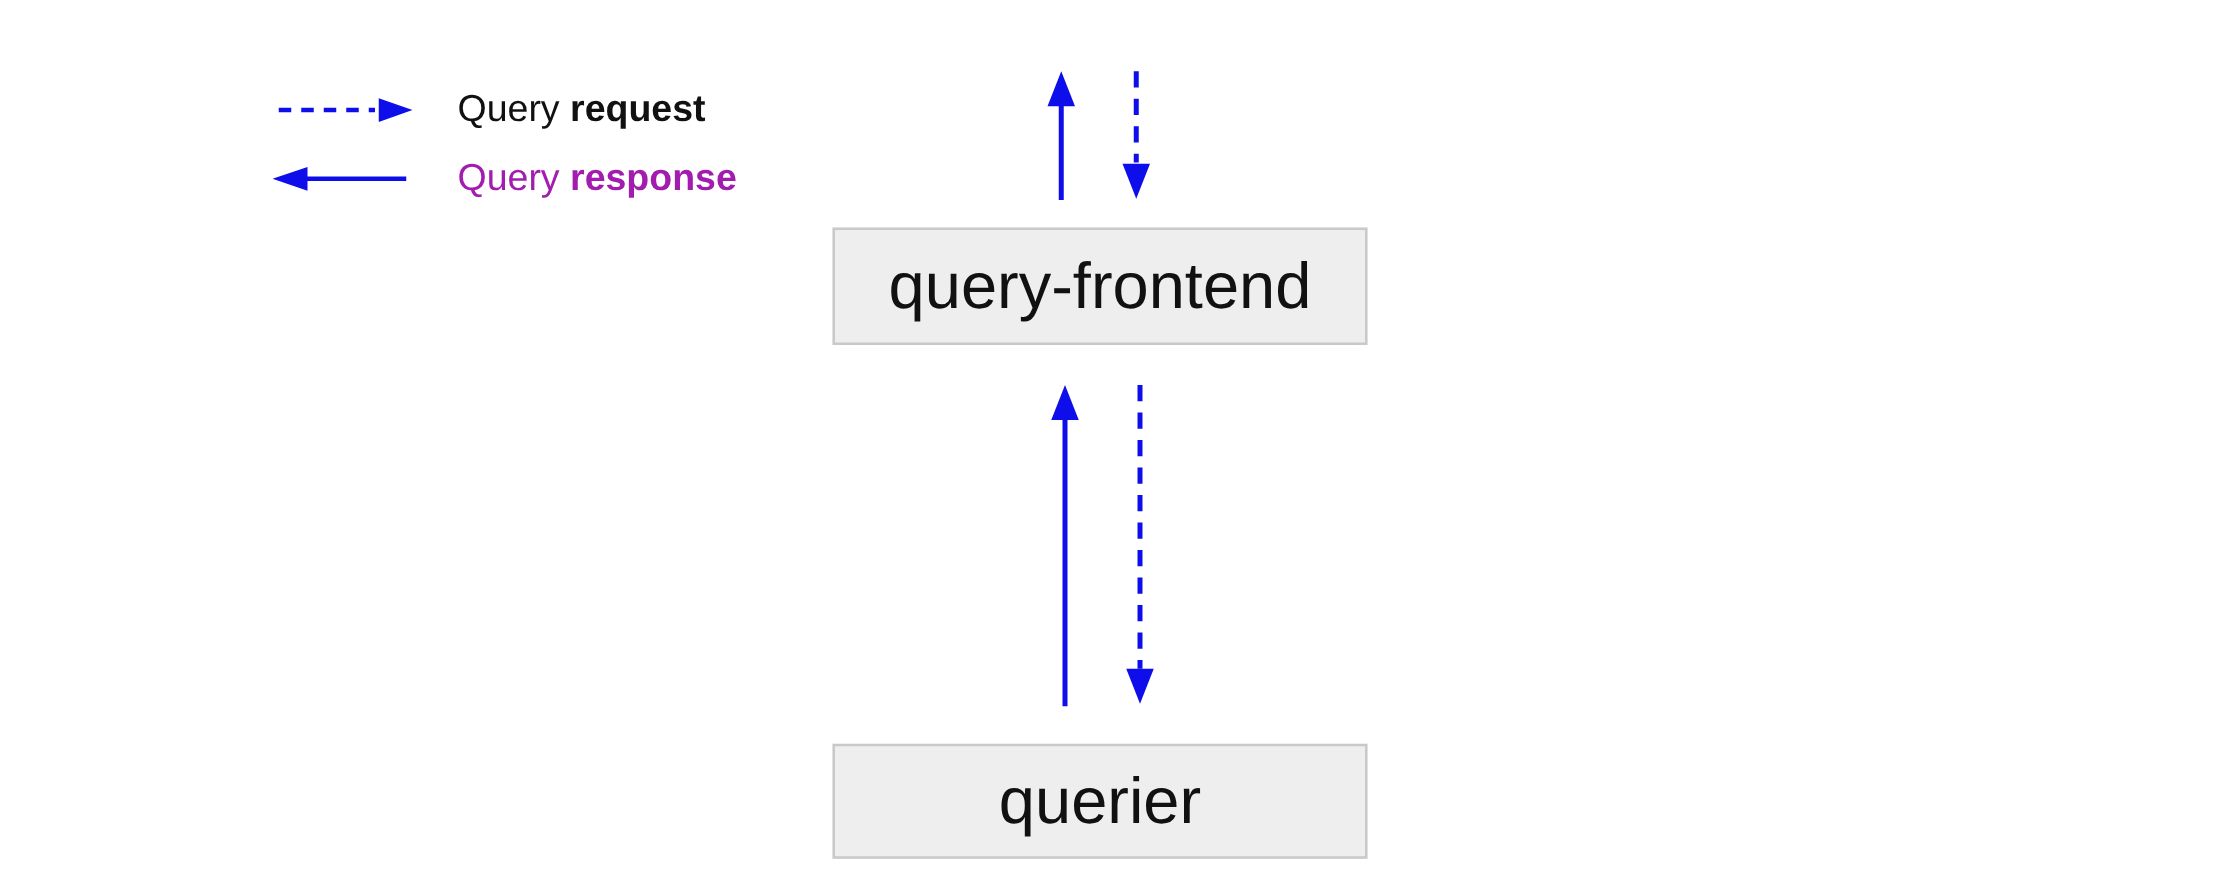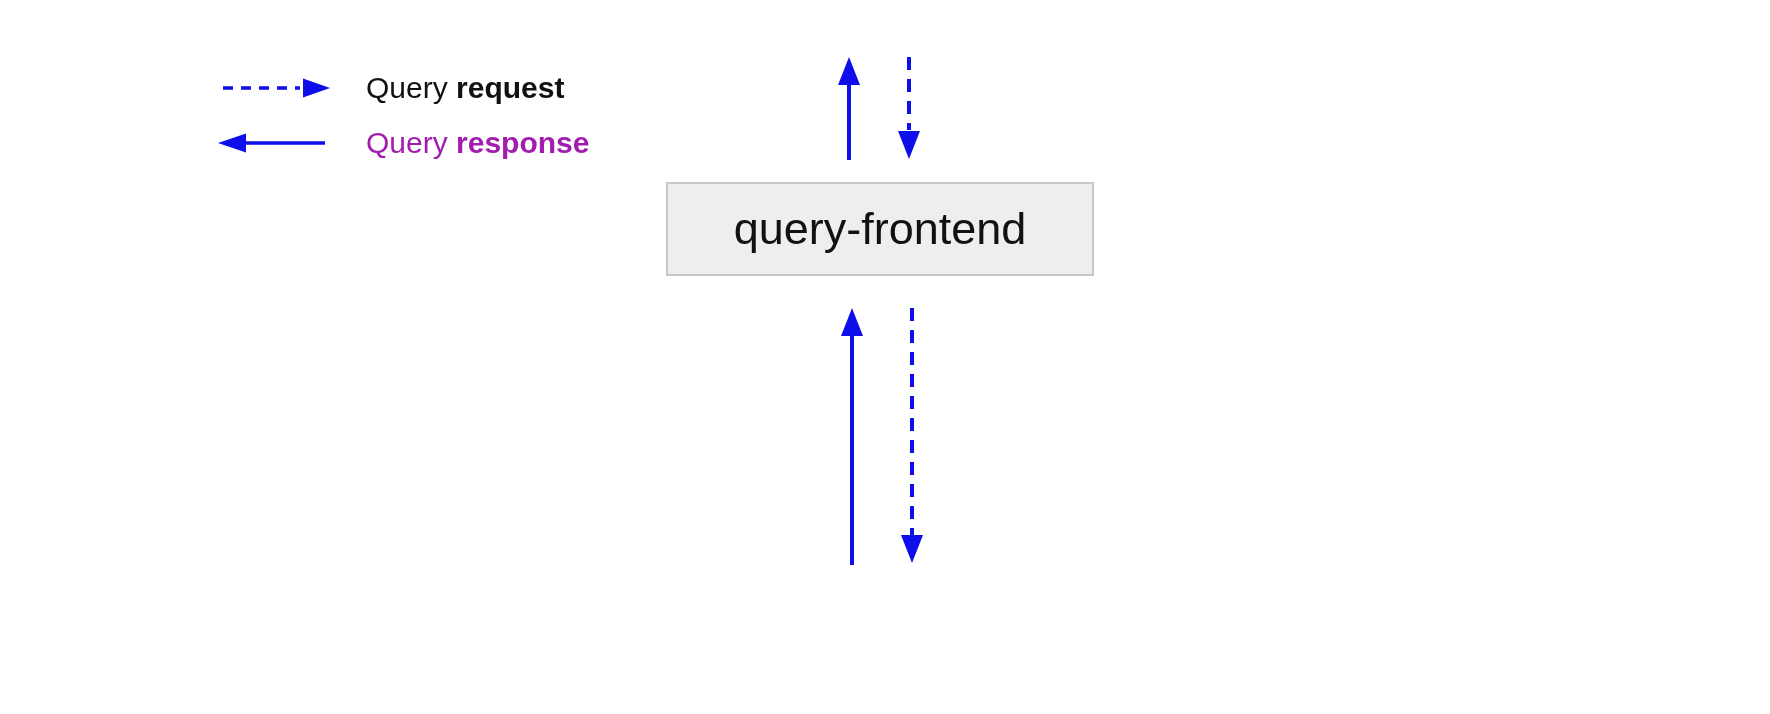--- a/index.html
+++ b/index.html
@@ -30,21 +30,21 @@
   .node {
     position: absolute;
     box-sizing: border-box;
     border: 2px solid #c9c9c9;
     background: #eeeeee;
     display: flex;
     align-items: center;
     justify-content: center;
   }
   .node-label {
-    font-size: 45px;
+    font-size: 52px;
     color: #111111;
     white-space: nowrap;
   }
 
   svg { display: block; position: absolute; }
 </style>
 </head>
 <body>
 
 <div class="canvas">
@@ -95,14 +95,17 @@
       <polygon points="31,5 20,33 42,33" fill="#0e0eeb"></polygon>
       <line x1="31" y1="31" x2="31" y2="262" stroke-width="4" stroke="#0e0eeb"></line>
     </g>
     <g>
       <line x1="91" y1="5" x2="91" y2="232" stroke-width="4" stroke-dasharray="13 9" stroke="#0e0eeb"></line>
       <polygon points="91,260 80,232 102,232" fill="#0e0eeb"></polygon>
     </g>
   </svg>
 
   
+  <div class="node" style="left: 666px; top: 595px; width: 428px; height: 92px; background: rgb(238, 238, 238); border-color: rgb(201, 201, 201);">
+    <span class="node-label" style="color: rgb(17, 17, 17);">querier</span>
+  </div>
 
 </div>
 
 </body></html>

